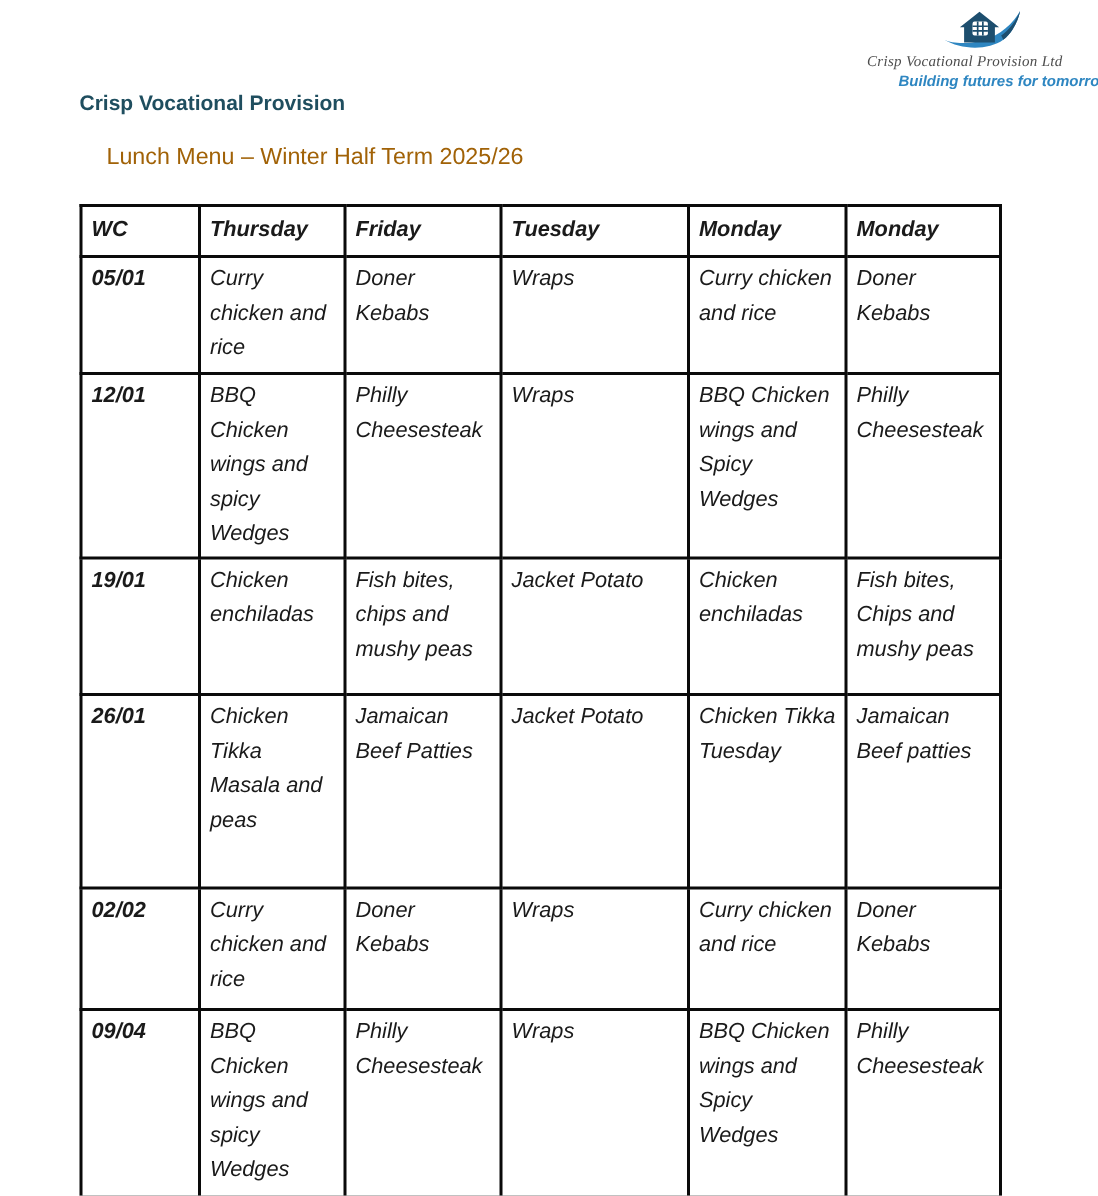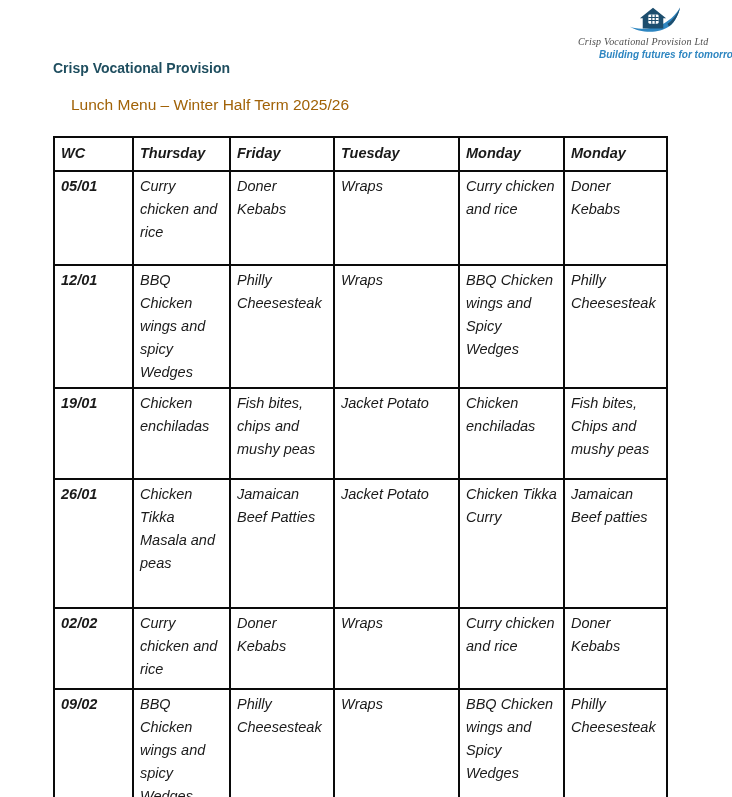--- a/index.html
+++ b/index.html
@@ -77,21 +77,21 @@
   td.wc { font-weight: bold; }
 
   col.c-wc  { width: 79px; }
   col.c-mon { width: 97px; }
   col.c-tue { width: 104px; }
   col.c-wed { width: 125px; }
   col.c-thu { width: 105px; }
   col.c-fri { width: 103px; }
 
   tr.r-h { height: 34px; }
-  tr.r-1 { height: 94px; }
+  tr.r-1 { height: 78px; }
   tr.r-2 { height: 108px; }
   tr.r-3 { height: 91px; margin-left: 35px; }
   tr.r-4 { height: 129px; }
   tr.r-5 { height: 81px; }
   tr.r-6 { height: 125px; }
 </style>
 </head>
 <body>
 
 <div class="logo-block">
@@ -153,35 +153,35 @@
       <td>Jacket Potato</td>
       <td>Chicken enchiladas</td>
       <td>Fish bites, Chips and mushy peas</td>
     </tr>
 
     <tr class="r-4">
       <td class="wc">26/01</td>
       <td>Chicken Tikka Masala and peas</td>
       <td>Jamaican Beef Patties</td>
       <td>Jacket Potato</td>
-      <td>Chicken Tikka Curry</td>
+      <td>Chicken Tikka Tuesday</td>
       <td>Jamaican Beef patties</td>
     </tr>
 
     <tr class="r-5">
       <td class="wc">02/02</td>
       <td>Curry chicken and rice</td>
       <td>Doner Kebabs</td>
       <td>Wraps</td>
       <td>Curry chicken and rice</td>
       <td>Doner Kebabs</td>
     </tr>
 
     <tr class="r-6">
-      <td class="wc">09/02</td>
+      <td class="wc">09/04</td>
       <td>BBQ Chicken wings and spicy Wedges</td>
       <td>Philly Cheesesteak</td>
       <td>Wraps</td>
       <td>BBQ Chicken wings and Spicy Wedges</td>
       <td>Philly Cheesesteak</td>
     </tr>
   </tbody>
 </table>
 
 </body></html>

